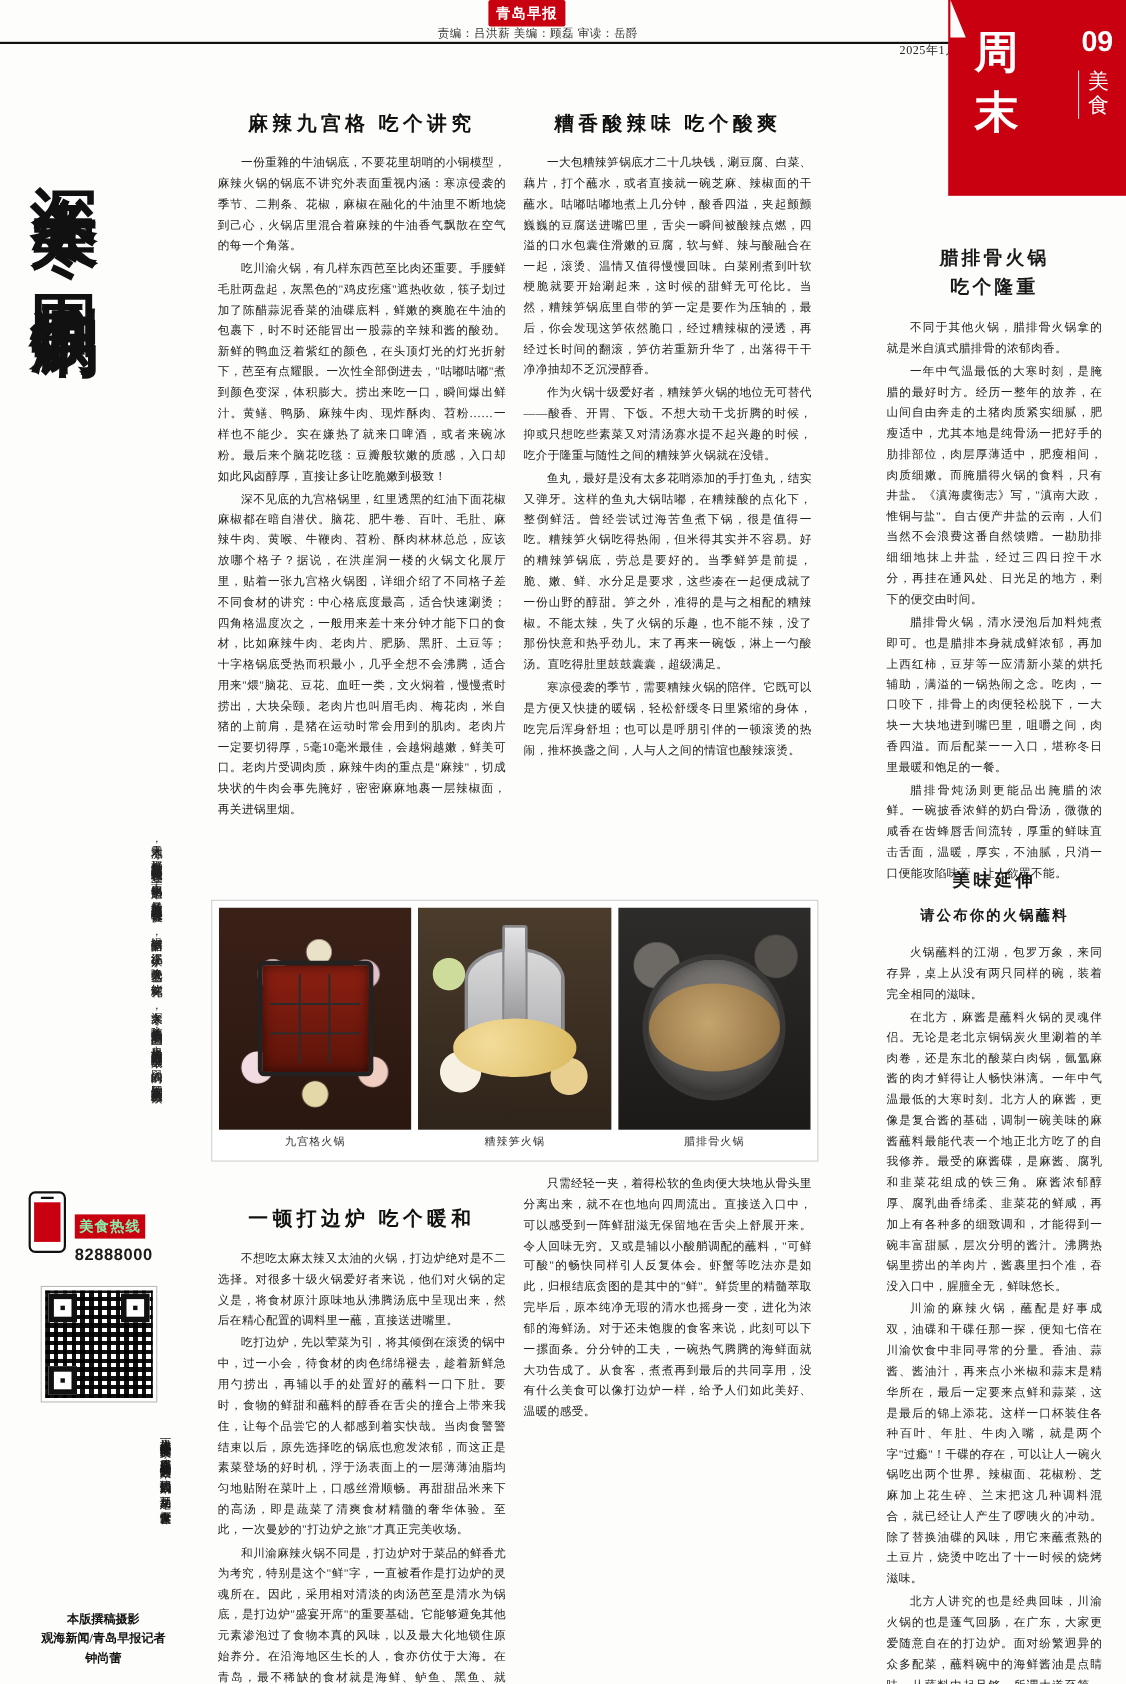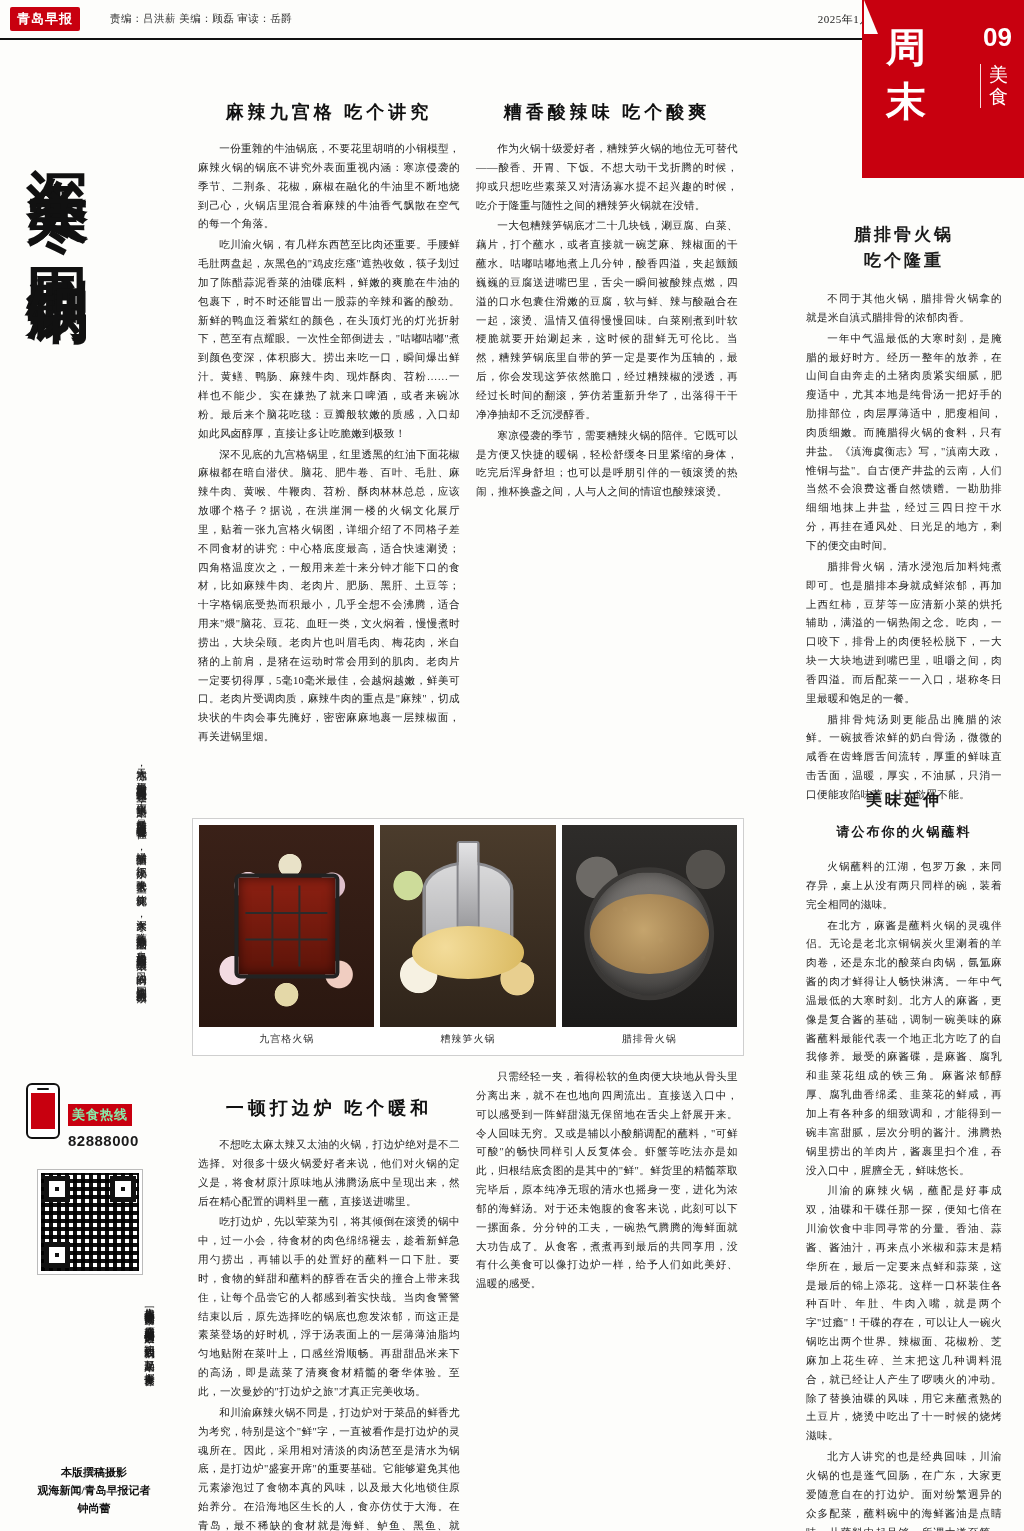--- a/index.html
+++ b/index.html
@@ -11,20 +11,21 @@
     font-family: "Liberation Serif", "DejaVu Serif", serif;
     color: #1a1a1a;
     position: relative;
     overflow: hidden;
   }
   
   .masthead {
     position: absolute; top: 0; left: 0; width: 948px; height: 40px;
     display: flex; align-items: center;
     border-bottom: 2px solid #111;
+    flex-direction: column;
   }
   .logo-badge {
     margin-left: 10px;
     background: #c8000f;
     color: #fff;
     font-family: "Liberation Sans", sans-serif;
     font-weight: bold;
     font-size: 13px;
     padding: 3px 7px;
     letter-spacing: 1px;
@@ -342,22 +343,23 @@
 
 <div id="t1" class="col-title">麻辣九宫格  吃个讲究</div>
 <div id="c1" class="body-col">
   <p>一份重雜的牛油锅底，不要花里胡哨的小铜模型，麻辣火锅的锅底不讲究外表面重视内涵：寒凉侵袭的季节、二荆条、花椒，麻椒在融化的牛油里不断地烧到己心，火锅店里混合着麻辣的牛油香气飘散在空气的每一个角落。</p>
   <p>吃川渝火锅，有几样东西芭至比肉还重要。手腰鲜毛肚两盘起，灰黑色的"鸡皮疙瘙"遮热收敛，筷子划过加了陈醋蒜泥香菜的油碟底料，鲜嫩的爽脆在牛油的包裹下，时不时还能冒出一股蒜的辛辣和酱的酸劲。新鲜的鸭血泛着紫红的颜色，在头顶灯光的灯光折射下，芭至有点耀眼。一次性全部倒进去，"咕嘟咕嘟"煮到颜色变深，体积膨大。捞出来吃一口，瞬间爆出鲜汁。黄鳝、鸭肠、麻辣牛肉、现炸酥肉、苕粉……一样也不能少。实在嫌热了就来口啤酒，或者来碗冰粉。最后来个脑花吃毯：豆瓣般软嫩的质感，入口却如此风卤醇厚，直接让多让吃脆嫩到极致！</p>
   <p>深不见底的九宫格锅里，红里透黑的红油下面花椒麻椒都在暗自潜伏。脑花、肥牛卷、百叶、毛肚、麻辣牛肉、黄喉、牛鞭肉、苕粉、酥肉林林总总，应该放哪个格子？据说，在洪崖洞一楼的火锅文化展厅里，贴着一张九宫格火锅图，详细介绍了不同格子差不同食材的讲究：中心格底度最高，适合快速涮烫；四角格温度次之，一般用来差十来分钟才能下口的食材，比如麻辣牛肉、老肉片、肥肠、黑肝、土豆等；十字格锅底受热而积最小，几乎全想不会沸腾，适合用来"煨"脑花、豆花、血旺一类，文火焖着，慢慢煮时捞出，大块朵颐。老肉片也叫眉毛肉、梅花肉，米自猪的上前肩，是猪在运动时常会用到的肌肉。老肉片一定要切得厚，5毫10毫米最佳，会越焖越嫩，鲜美可口。老肉片受调肉质，麻辣牛肉的重点是"麻辣"，切成块状的牛肉会事先腌好，密密麻麻地裹一层辣椒面，再关进锅里烟。</p>
 </div>
 
 <div id="t2" class="col-title">糟香酸辣味  吃个酸爽</div>
 <div id="c2" class="body-col">
+  <p>一大包糟辣笋锅底才二十几块钱，涮豆腐、白菜、藕片，打个蘸水，或者直接就一碗芝麻、辣椒面的干蘸水。咕嘟咕嘟地煮上几分钟，酸香四溢，夹起颤颤巍巍的豆腐送进嘴巴里，舌尖一瞬间被酸辣点燃，四溢的口水包囊住滑嫩的豆腐，软与鲜、辣与酸融合在一起，滚烫、温情又值得慢慢回味。白菜刚煮到叶软梗脆就要开始涮起来，这时候的甜鲜无可伦比。当然，糟辣笋锅底里自带的笋一定是要作为压轴的，最后，你会发现这笋依然脆口，经过糟辣椒的浸透，再经过长时间的翻滚，笋仿若重新升华了，出落得干干净净抽却不乏沉浸醇香。</p>
   <p>作为火锅十级爱好者，糟辣笋火锅的地位无可替代——酸香、开胃、下饭。不想大动干戈折腾的时候，抑或只想吃些素菜又对清汤寡水提不起兴趣的时候，吃介于隆重与随性之间的糟辣笋火锅就在没错。</p>
-  <p>一大包糟辣笋锅底才二十几块钱，涮豆腐、白菜、藕片，打个蘸水，或者直接就一碗芝麻、辣椒面的干蘸水。咕嘟咕嘟地煮上几分钟，酸香四溢，夹起颤颤巍巍的豆腐送进嘴巴里，舌尖一瞬间被酸辣点燃，四溢的口水包囊住滑嫩的豆腐，软与鲜、辣与酸融合在一起，滚烫、温情又值得慢慢回味。白菜刚煮到叶软梗脆就要开始涮起来，这时候的甜鲜无可伦比。当然，糟辣笋锅底里自带的笋一定是要作为压轴的，最后，你会发现这笋依然脆口，经过糟辣椒的浸透，再经过长时间的翻滚，笋仿若重新升华了，出落得干干净净抽却不乏沉浸醇香。</p>
+  <p>鱼丸，最好是没有太多花哨添加的手打鱼丸，结实又弹牙。这样的鱼丸大锅咕嘟，在糟辣酸的点化下，整倒鲜活。曾经尝试过海苦鱼煮下锅，很是值得一吃。糟辣笋火锅吃得热闹，但米得其实并不容易。好的糟辣笋锅底，劳总是要好的。当季鲜笋是前提，脆、嫩、鲜、水分足是要求，这些凑在一起便成就了一份山野的醇甜。笋之外，准得的是与之相配的糟辣椒。不能太辣，失了火锅的乐趣，也不能不辣，没了那份快意和热乎劲儿。末了再来一碗饭，淋上一勺酸汤。直吃得肚里鼓鼓囊囊，超级满足。</p>
   <p>寒凉侵袭的季节，需要糟辣火锅的陪伴。它既可以是方便又快捷的暖锅，轻松舒缓冬日里紧缩的身体，吃完后浑身舒坦；也可以是呼朋引伴的一顿滚烫的热闹，推杯换盏之间，人与人之间的情谊也酸辣滚烫。</p>
 </div>
 
 <div class="photo-row">
   <div class="photo">
     <div class="img hp1">
         <div class="pan"></div>
       </div>
     <div class="cap">九宫格火锅</div>
   </div>

